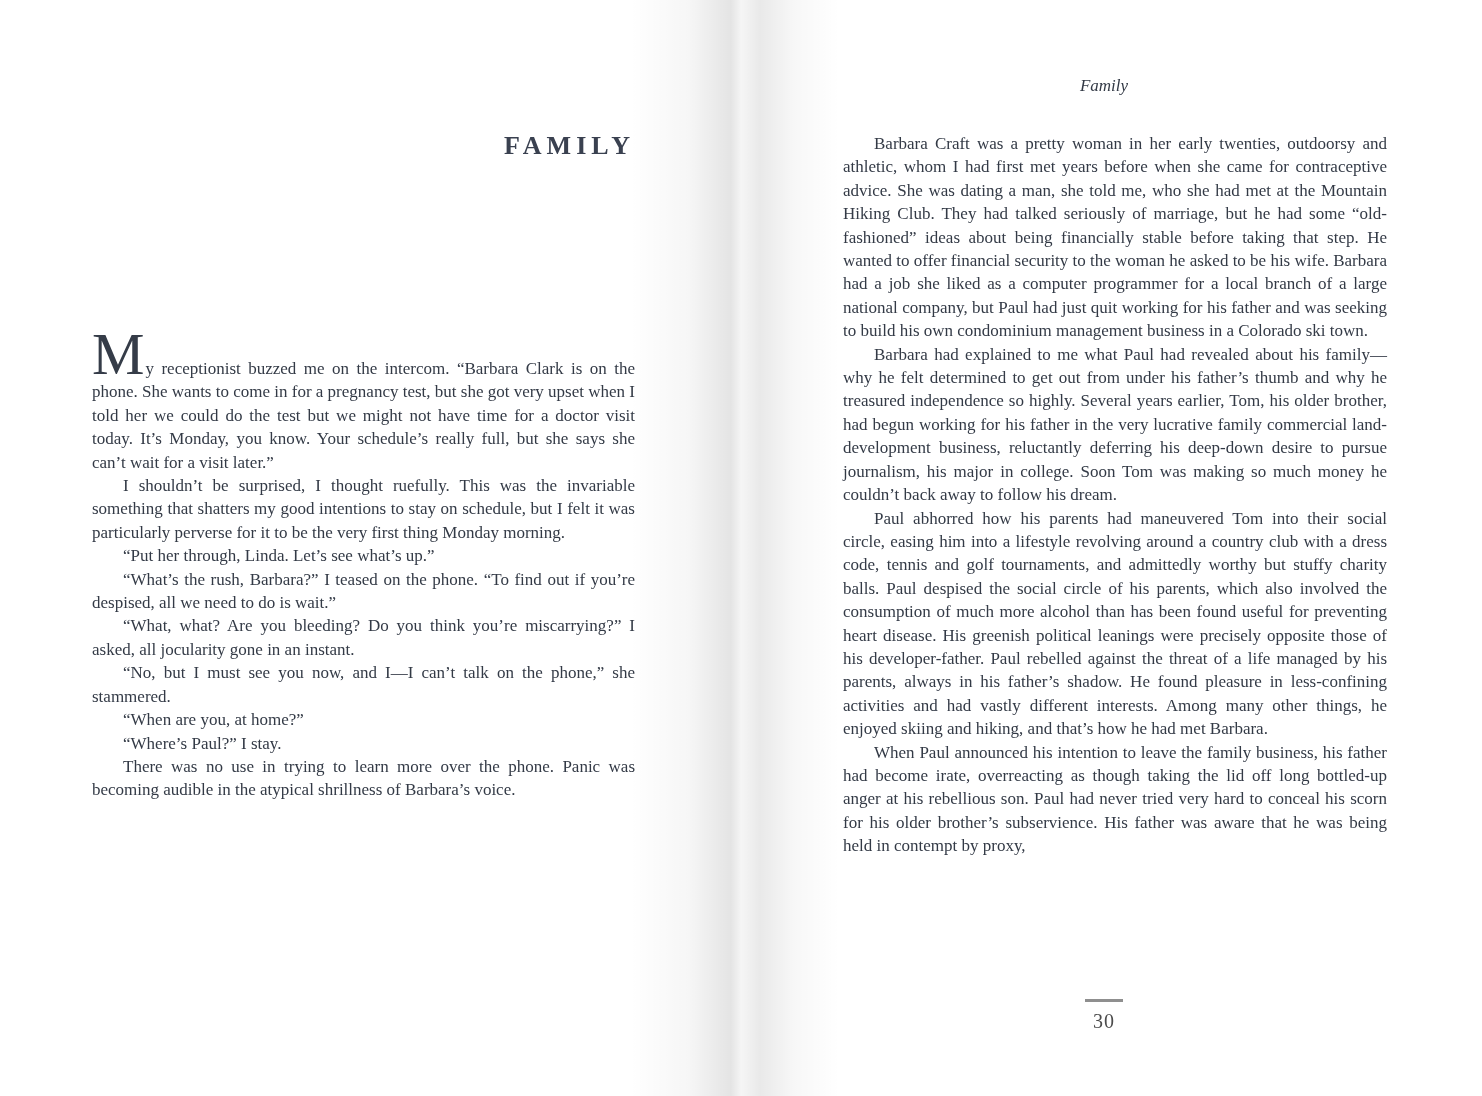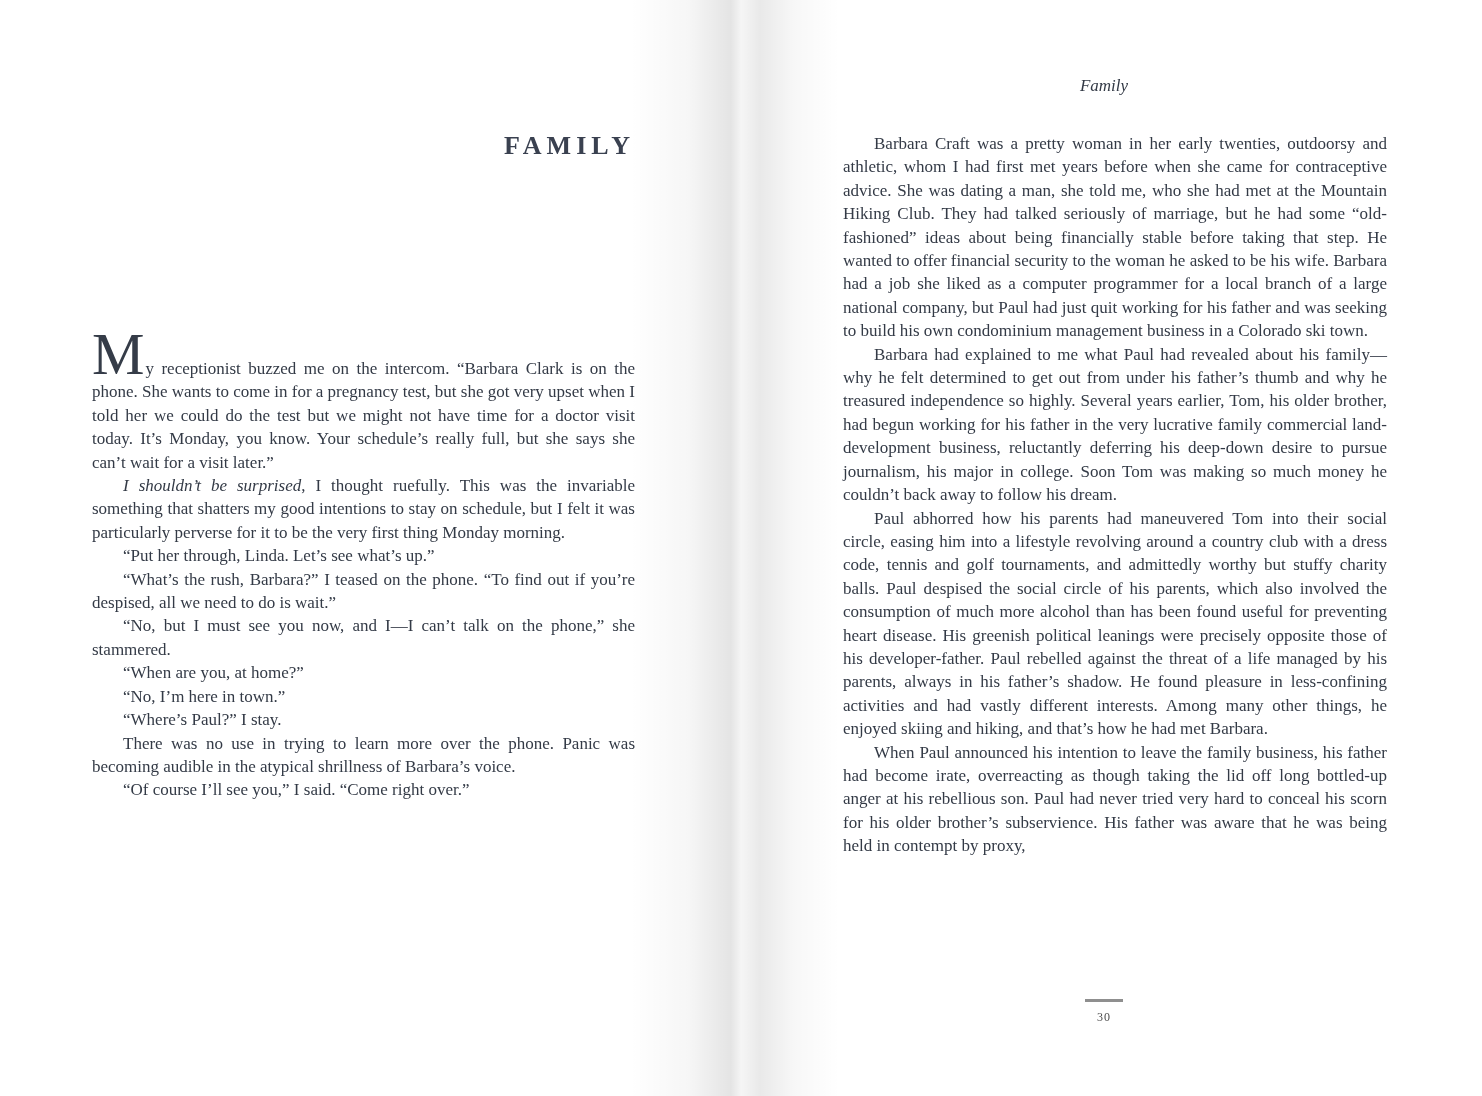--- a/index.html
+++ b/index.html
@@ -66,21 +66,21 @@
     line-height: 23.4px;
     text-align: justify;
   }
   #left-body  { top: 354px; }
   #right-body { top: 132px; margin-left: 11px; }
   .body-text p {
     margin: 0;
     padding: 0;
   }
   .body-text p.indent { text-indent: 31px; }
-  .seg-italic { font-style: italic; }
+  .seg-italic { }
   .drop-cap {
     font-size: 59px;
     line-height: 0;
     letter-spacing: 1px;
     color: #353c48;
   }
   .page-footer {
     position: absolute;
     top: 999px;
     left: 0;
@@ -88,45 +88,44 @@
     text-align: center;
   }
   .footer-rule {
     width: 38px;
     height: 2.5px;
     background: #8f8f8f;
     margin: 0 auto;
   }
   .page-number {
     margin-top: 8px;
-    font-size: 12px;
+    font-size: 20px;
     color: #4c4c4c;
     letter-spacing: 1px;
   }
 </style>
 </head>
 <body>
 
 <div id="spread">
 
   <div id="gutter"></div>
 
   <div id="left-col" class="text-col">
     <div class="chapter-title">FAMILY</div>
     <div id="left-body" class="body-text">
         <p><span class="drop-cap">M</span><span>y receptionist buzzed me on the intercom. “Barbara Clark is on the phone. She wants to come in for a pregnancy test, but she got very upset when I told her we could do the test but we might not have time for a doctor visit today. It’s Monday, you know. Your schedule’s really full, but she says she can’t wait for a visit later.”</span></p>
         <p class="indent"><span class="seg-italic">I shouldn’t be surprised</span><span>, I thought ruefully. This was the invariable something that shatters my good intentions to stay on schedule, but I felt it was particularly perverse for it to be the very first thing Monday morning.</span></p>
         <p class="indent"><span>“Put her through, Linda. Let’s see what’s up.”</span></p>
         <p class="indent"><span>“What’s the rush, Barbara?” I teased on the phone. “To find out if you’re despised, all we need to do is wait.”</span></p>
+        <p class="indent"><span>“What, what? Are you bleeding? Do you think you’re miscarrying?” I asked, all jocularity gone in an instant.</span></p>
         <p class="indent"><span>“No, but I must see you now, and I—I can’t talk on the phone,” she stammered.</span></p>
         <p class="indent"><span>“When are you, at home?”</span></p>
-        <p class="indent"><span>“No, I’m here in town.”</span></p>
         <p class="indent"><span>“Where’s Paul?” I stay.</span></p>
         <p class="indent"><span>There was no use in trying to learn more over the phone. Panic was becoming audible in the atypical shrillness of Barbara’s voice.</span></p>
-        <p class="indent"><span>“Of course I’ll see you,” I said. “Come right over.”</span></p>
       </div>
   </div>
 
   <div id="right-col" class="text-col">
     <div class="running-head">Family</div>
     <div id="right-body" class="body-text">
         <p class="indent"><span>Barbara Craft was a pretty woman in her early twenties, outdoorsy and athletic, whom I had first met years before when she came for contraceptive advice. She was dating a man, she told me, who she had met at the Mountain Hiking Club. They had talked seriously of marriage, but he had some “old-fashioned” ideas about being financially stable before taking that step. He wanted to offer financial security to the woman he asked to be his wife. Barbara had a job she liked as a computer programmer for a local branch of a large national company, but Paul had just quit working for his father and was seeking to build his own condominium management business in a Colorado ski town.</span></p>
         <p class="indent"><span>Barbara had explained to me what Paul had revealed about his family—why he felt determined to get out from under his father’s thumb and why he treasured independence so highly. Several years earlier, Tom, his older brother, had begun working for his father in the very lucrative family commercial land-development business, reluctantly deferring his deep-down desire to pursue journalism, his major in college. Soon Tom was making so much money he couldn’t back away to follow his dream.</span></p>
         <p class="indent"><span>Paul abhorred how his parents had maneuvered Tom into their social circle, easing him into a lifestyle revolving around a country club with a dress code, tennis and golf tournaments, and admittedly worthy but stuffy charity balls. Paul despised the social circle of his parents, which also involved the consumption of much more alcohol than has been found useful for preventing heart disease. His greenish political leanings were precisely opposite those of his developer-father. Paul rebelled against the threat of a life managed by his parents, always in his father’s shadow. He found pleasure in less-confining activities and had vastly different interests. Among many other things, he enjoyed skiing and hiking, and that’s how he had met Barbara.</span></p>
         <p class="indent"><span>When Paul announced his intention to leave the family business, his father had become irate, overreacting as though taking the lid off long bottled-up anger at his rebellious son. Paul had never tried very hard to conceal his scorn for his older brother’s subservience. His father was aware that he was being held in contempt by proxy,</span></p>

